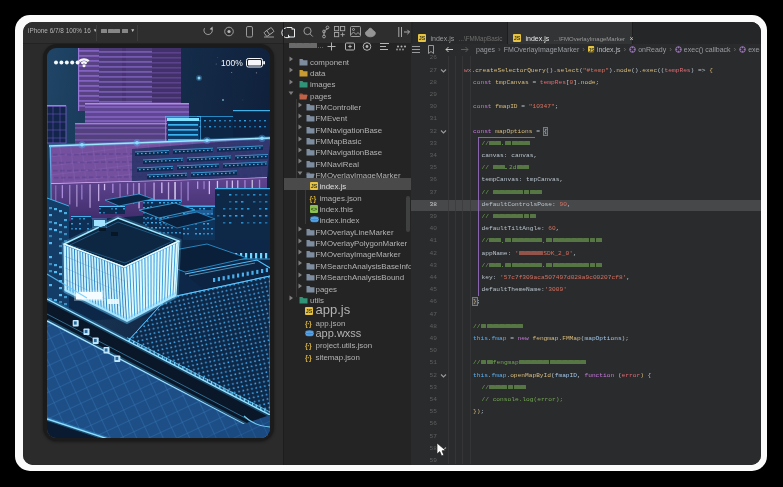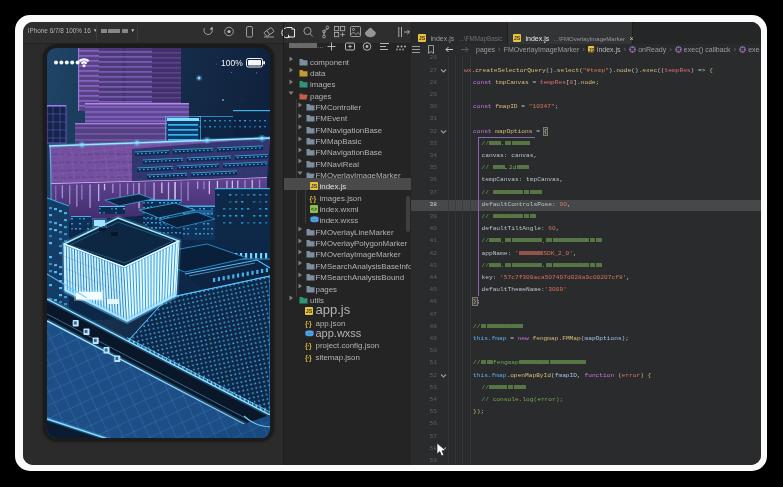--- a/index.html
+++ b/index.html
@@ -1009,26 +1009,26 @@
         </svg></span><span style="font-size:7.9px;color:#b3b3b3">FMOverlayImageMarker</span></div>
 <div class="abs" style="left:260.5px;top:156.3px;width:127px;height:11.35px;background:#4a4a4a"></div>
 <div class="abs" style="left:286.5px;top:156.3px;height:11.35px;line-height:11.35px;white-space:nowrap"><span style="display:inline-block;width:10.0px"><svg width="8" height="8" viewBox="0 0 8 8" style="vertical-align:-1px">
           <rect width="8" height="8" rx="1" fill="#e8c341"></rect>
           <text x="4" y="6.4" font-size="5.4" font-weight="bold" text-anchor="middle" fill="#3a3a1a" font-family="Liberation Sans,sans-serif">JS</text>
         </svg></span><span style="font-size:7.9px;color:#dedede">index.js</span></div>
 <div class="abs" style="left:286.5px;top:167.7px;height:11.35px;line-height:11.35px;white-space:nowrap"><span style="display:inline-block;width:10.0px"><span style="color:#d8b23c;font-size:7px;font-weight:bold;letter-spacing:-0.5px">{·}</span></span><span style="font-size:7.9px;color:#b3b3b3">images.json</span></div>
 <div class="abs" style="left:286.5px;top:179.0px;height:11.35px;line-height:11.35px;white-space:nowrap"><span style="display:inline-block;width:10.0px"><svg width="8" height="8" viewBox="0 0 8 8" style="vertical-align:-1px">
           <rect width="8" height="8" rx="1" fill="#8cc152"></rect>
           <text x="4" y="6.4" font-size="5.5" font-weight="bold" text-anchor="middle" fill="#2c4a12" font-family="Liberation Sans,sans-serif">&lt;&gt;</text>
-        </svg></span><span style="font-size:7.9px;color:#b3b3b3">index.wxml</span></div>
+        </svg></span><span style="font-size:7.9px;color:#b3b3b3">index.this</span></div>
 <div class="abs" style="left:286.5px;top:190.4px;height:11.35px;line-height:11.35px;white-space:nowrap"><span style="display:inline-block;width:10.0px"><svg width="9" height="8" viewBox="0 0 9 8" style="vertical-align:-1px">
           <ellipse cx="4.5" cy="1.8" rx="4" ry="1.5" fill="#4a9fe8"></ellipse>
           <path d="M0.5 1.8 v3 a4 1.5 0 0 0 8 0 v-3" fill="#3a8fd8"></path>
           <ellipse cx="4.5" cy="3.6" rx="4" ry="1.5" fill="none" stroke="#7fc0f8" stroke-width="0.6"></ellipse>
-        </svg></span><span style="font-size:7.9px;color:#b3b3b3">index.wxss</span></div>
+        </svg></span><span style="font-size:7.9px;color:#b3b3b3">index.index</span></div>
 <div class="abs blk" style="left:274px;top:204.3px">
       <svg width="6" height="6" viewBox="0 0 6 6">
         <path d="M1.5 0.5 L5 3 L1.5 5.5 Z" fill="#7f7f7f"></path>
       </svg>
     </div>
 <div class="abs" style="left:282.5px;top:201.8px;height:11.35px;line-height:11.35px;white-space:nowrap"><span style="display:inline-block;width:10.0px"><svg width="9" height="8" viewBox="0 0 9 8" style="vertical-align:-1px">
           <path d="M0.5 1 h3 l1 1.2 h4 v5.3 h-8 z" fill="#7d8c9e"></path>
         </svg></span><span style="font-size:7.9px;color:#b3b3b3">FMOverlayLineMarker</span></div>
 <div class="abs blk" style="left:274px;top:215.7px">
       <svg width="6" height="6" viewBox="0 0 6 6">
@@ -1081,21 +1081,21 @@
 <div class="abs" style="left:282px;top:281.2px;height:11.35px;line-height:11.35px;white-space:nowrap"><span style="display:inline-block;width:10.5px"><svg width="8" height="8" viewBox="0 0 8 8" style="vertical-align:-1px">
           <rect width="8" height="8" rx="1" fill="#e8c341"></rect>
           <text x="4" y="6.4" font-size="5.4" font-weight="bold" text-anchor="middle" fill="#3a3a1a" font-family="Liberation Sans,sans-serif">JS</text>
         </svg></span><span style="font-size:13px;color:#b3b3b3">app.js</span></div>
 <div class="abs" style="left:282px;top:292.6px;height:11.35px;line-height:11.35px;white-space:nowrap"><span style="display:inline-block;width:10.5px"><span style="color:#d8b23c;font-size:7px;font-weight:bold;letter-spacing:-0.5px">{·}</span></span><span style="font-size:7.9px;color:#b3b3b3">app.json</span></div>
 <div class="abs" style="left:282px;top:303.9px;height:11.35px;line-height:11.35px;white-space:nowrap"><span style="display:inline-block;width:10.5px"><svg width="9" height="8" viewBox="0 0 9 8" style="vertical-align:-1px">
           <ellipse cx="4.5" cy="1.8" rx="4" ry="1.5" fill="#4a9fe8"></ellipse>
           <path d="M0.5 1.8 v3 a4 1.5 0 0 0 8 0 v-3" fill="#3a8fd8"></path>
           <ellipse cx="4.5" cy="3.6" rx="4" ry="1.5" fill="none" stroke="#7fc0f8" stroke-width="0.6"></ellipse>
         </svg></span><span style="font-size:11px;color:#b3b3b3">app.wxss</span></div>
-<div class="abs" style="left:282px;top:315.2px;height:11.35px;line-height:11.35px;white-space:nowrap"><span style="display:inline-block;width:10.5px"><span style="color:#d8b23c;font-size:7px;font-weight:bold;letter-spacing:-0.5px">{·}</span></span><span style="font-size:7.9px;color:#b3b3b3">project.config.json</span></div>
+<div class="abs" style="left:282px;top:315.2px;height:11.35px;line-height:11.35px;white-space:nowrap"><span style="display:inline-block;width:10.5px"><span style="color:#d8b23c;font-size:7px;font-weight:bold;letter-spacing:-0.5px">{·}</span></span><span style="font-size:7.9px;color:#b3b3b3">project.utils.json</span></div>
 <div class="abs" style="left:282px;top:326.6px;height:11.35px;line-height:11.35px;white-space:nowrap"><span style="display:inline-block;width:10.5px"><span style="color:#d8b23c;font-size:7px;font-weight:bold;letter-spacing:-0.5px">{·}</span></span><span style="font-size:7.9px;color:#b3b3b3">sitemap.json</span></div>
 <div class="abs" style="left:383px;top:174px;width:4px;height:36px;background:#3f4040;border-radius:2px"></div>
 <div class="abs" style="left:388px;top:21.5px;width:350px;height:421.5px;background:#2a2b2c"></div>
 <div class="abs" style="left:388px;top:0;width:350px;height:21.5px;background:#252627"></div>
 <div class="abs" style="left:390px;top:0;width:95px;height:21.5px;background:#28292a;border-right:1px solid #1d1d1d"></div>
 <div class="abs" style="left:485px;top:0;width:125px;height:21.5px;background:#333435;border-right:1px solid #1d1d1d"></div>
 <div class="abs" style="left:395px;top:5px;white-space:nowrap"><svg width="8" height="8" viewBox="0 0 8 8" style="vertical-align:-1px">
         <rect width="8" height="8" rx="1" fill="#e8c341"></rect>
         <text x="4" y="6.4" font-size="5.4" font-weight="bold" text-anchor="middle" fill="#3a3a1a" font-family="Liberation Sans,sans-serif">JS</text>
       </svg> <span style="font-size:7px;color:#9a9a9a">index.js</span> <span style="font-size:6.3px;color:#6e6e6e">...\FMMapBasic</span></div>

